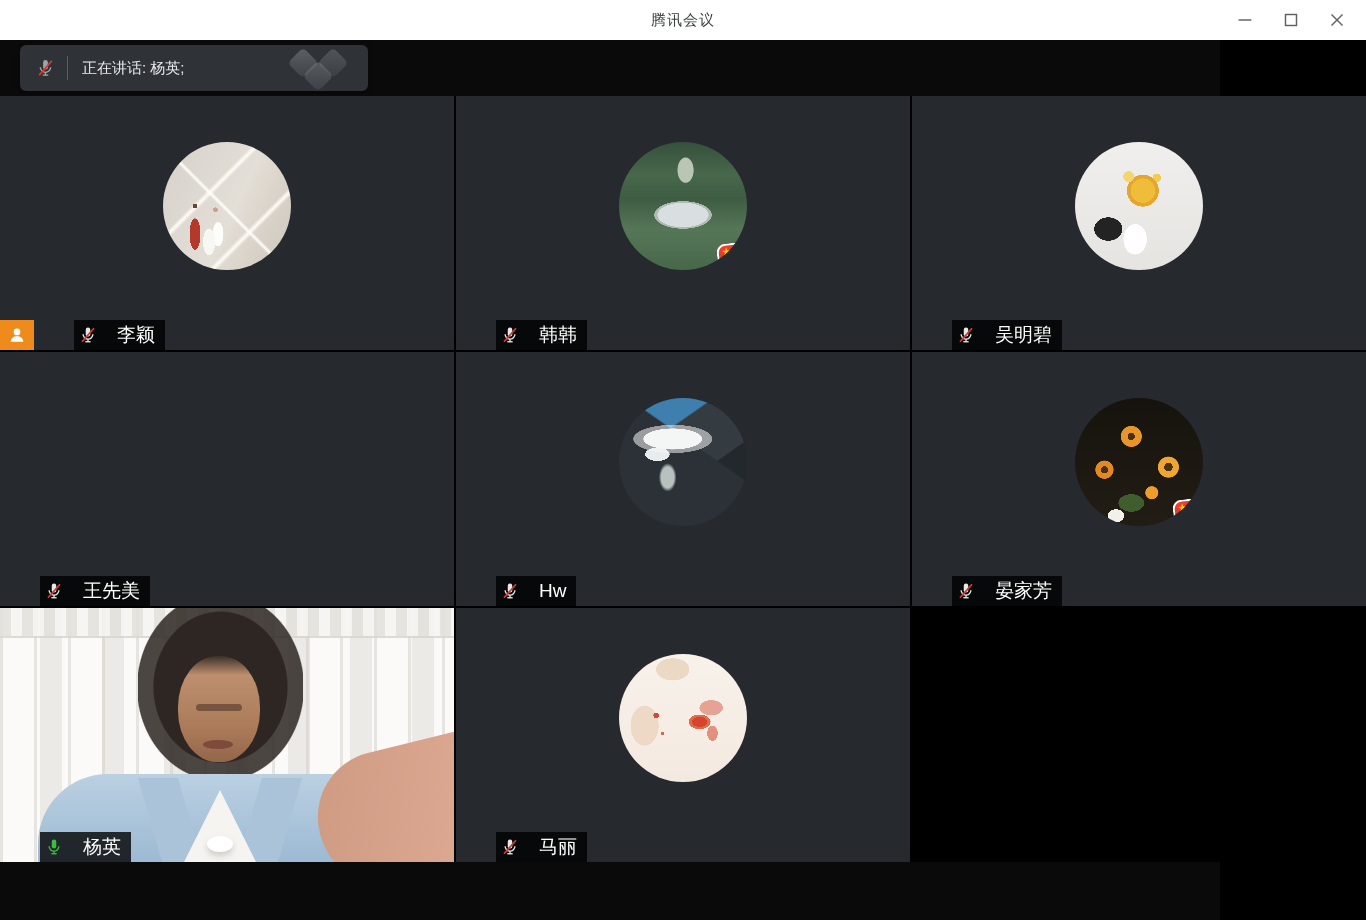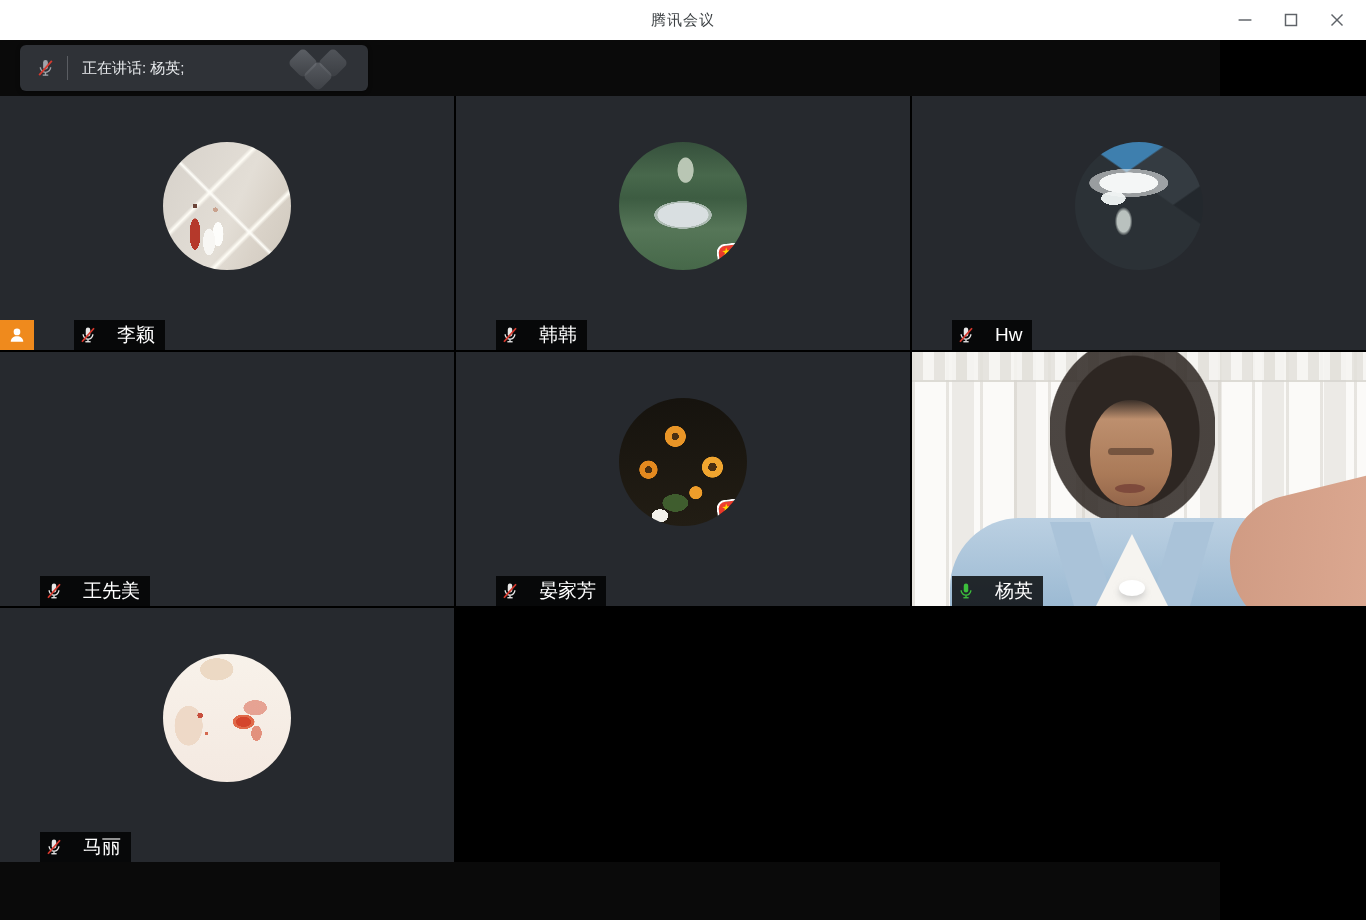--- a/index.html
+++ b/index.html
@@ -245,47 +245,60 @@
           <rect x="9" y="2" width="6" height="12" rx="3" fill="#e8e8e8"></rect>
           <path d="M5.5 11a6.5 6.5 0 0 0 13 0" fill="none" stroke="#e8e8e8" stroke-width="1.8"></path>
           <line x1="12" y1="17.5" x2="12" y2="21" stroke="#e8e8e8" stroke-width="1.8"></line>
           <line x1="8.5" y1="21" x2="15.5" y2="21" stroke="#e8e8e8" stroke-width="1.8"></line>
           <line x1="4" y1="21" x2="20" y2="3" stroke="#d6392e" stroke-width="2.4"></line>
         </svg>
         <span class="pname">韩韩</span>
       </div>
     </div>
 
-
+    <div class="tile">
+      <div class="avatar av2"></div>
+      <div class="name-label">
+        <svg class="mic" viewBox="0 0 24 24">
+          <rect x="9" y="2" width="6" height="12" rx="3" fill="#e8e8e8"></rect>
+          <path d="M5.5 11a6.5 6.5 0 0 0 13 0" fill="none" stroke="#e8e8e8" stroke-width="1.8"></path>
+          <line x1="12" y1="17.5" x2="12" y2="21" stroke="#e8e8e8" stroke-width="1.8"></line>
+          <line x1="8.5" y1="21" x2="15.5" y2="21" stroke="#e8e8e8" stroke-width="1.8"></line>
+          <line x1="4" y1="21" x2="20" y2="3" stroke="#d6392e" stroke-width="2.4"></line>
+        </svg>
+        <span class="pname">吴明碧</span>
+      </div>
+    </div>
+
+
+    <div class="tile">
+      <div class="avatar av5"></div>
+      <div class="name-label">
+        <svg class="mic" viewBox="0 0 24 24">
+          <rect x="9" y="2" width="6" height="12" rx="3" fill="#e8e8e8"></rect>
+          <path d="M5.5 11a6.5 6.5 0 0 0 13 0" fill="none" stroke="#e8e8e8" stroke-width="1.8"></path>
+          <line x1="12" y1="17.5" x2="12" y2="21" stroke="#e8e8e8" stroke-width="1.8"></line>
+          <line x1="8.5" y1="21" x2="15.5" y2="21" stroke="#e8e8e8" stroke-width="1.8"></line>
+          <line x1="4" y1="21" x2="20" y2="3" stroke="#d6392e" stroke-width="2.4"></line>
+        </svg>
+        <span class="pname">王先美</span>
+      </div>
+    </div>
 
     <div class="tile">
       <div class="avatar av4"></div>
       <div class="name-label">
         <svg class="mic" viewBox="0 0 24 24">
           <rect x="9" y="2" width="6" height="12" rx="3" fill="#e8e8e8"></rect>
           <path d="M5.5 11a6.5 6.5 0 0 0 13 0" fill="none" stroke="#e8e8e8" stroke-width="1.8"></path>
           <line x1="12" y1="17.5" x2="12" y2="21" stroke="#e8e8e8" stroke-width="1.8"></line>
           <line x1="8.5" y1="21" x2="15.5" y2="21" stroke="#e8e8e8" stroke-width="1.8"></line>
           <line x1="4" y1="21" x2="20" y2="3" stroke="#d6392e" stroke-width="2.4"></line>
         </svg>
         <span class="pname">Hw</span>
-      </div>
-    </div>
-
-    <div class="tile">
-      <div class="avatar av5"></div>
-      <div class="name-label">
-        <svg class="mic" viewBox="0 0 24 24">
-          <rect x="9" y="2" width="6" height="12" rx="3" fill="#e8e8e8"></rect>
-          <path d="M5.5 11a6.5 6.5 0 0 0 13 0" fill="none" stroke="#e8e8e8" stroke-width="1.8"></path>
-          <line x1="12" y1="17.5" x2="12" y2="21" stroke="#e8e8e8" stroke-width="1.8"></line>
-          <line x1="8.5" y1="21" x2="15.5" y2="21" stroke="#e8e8e8" stroke-width="1.8"></line>
-          <line x1="4" y1="21" x2="20" y2="3" stroke="#d6392e" stroke-width="2.4"></line>
-        </svg>
-        <span class="pname">王先美</span>
       </div>
     </div>
 
     <div class="tile">
       <div class="avatar av6">
         <div class="flag-badge">
           <span class="star-big">★</span>
           <span class="star-small">★★</span>
           <span class="star-small2">★★</span>
         </div>

